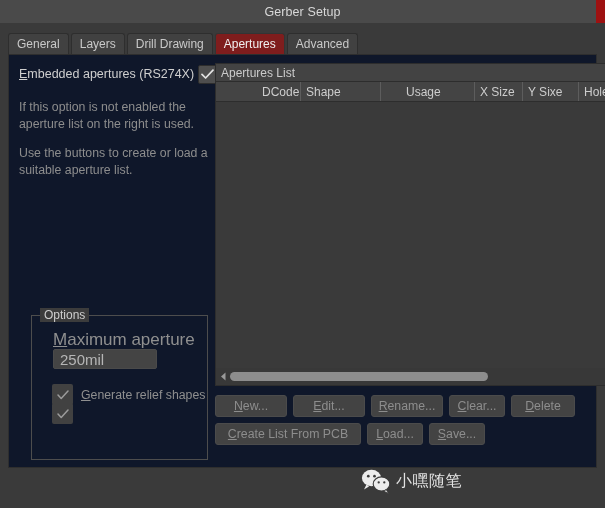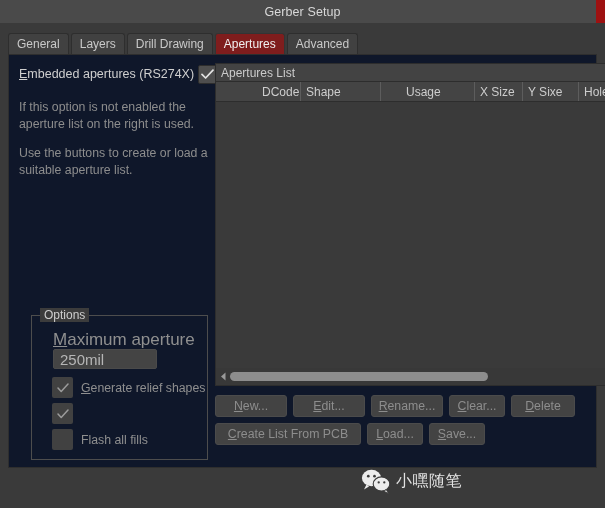--- a/index.html
+++ b/index.html
@@ -176,21 +176,21 @@
     justify-content: center;
     flex: 0 0 auto;
   }
   .opt-check .txt {
     margin-left: 8px;
     font-size: 12.3px;
     color: #8f8f8f;
     white-space: nowrap;
   }
   .opt-check .txt .uline { text-decoration: underline; }
-  .c1 { top: 61px; }
+  .c1 { top: 68px; }
   .c2 { top: 87px; }
   .c3 { top: 113px; }
 
   
   .right-col {
     position: absolute;
     left: 206px; top: 8px;
     width: 589px;
     height: 398px;
   }
@@ -378,26 +378,20 @@
       </div>
 
       <div class="opt-check c2">
         <span class="sq">
           <svg width="12" height="10" viewBox="0 0 12 10">
             <path d="M1 5 L4.2 8.4 L11 1" stroke="#9b9b9b" stroke-width="1.5" fill="none" stroke-linecap="round" stroke-linejoin="round"></path>
           </svg>
         </span>
       </div>
 
-      <div class="opt-check c3">
-        <span class="sq"></span>
-        <span class="txt">
-          <span>Flash all fills</span>
-        </span>
-      </div>
     </div>
 
     <div class="right-col">
 
       <div class="list-caption">Apertures List</div>
 
       <div class="list-header" id="listheader">
           <div class="hcell" style="width: 44px; margin-left: 41px;">DCode</div>
           <div class="hcell" style="width: 80px;">Shape</div>
           <div class="hcell" style="width: 74px; margin-left: 20px;">Usage</div>

